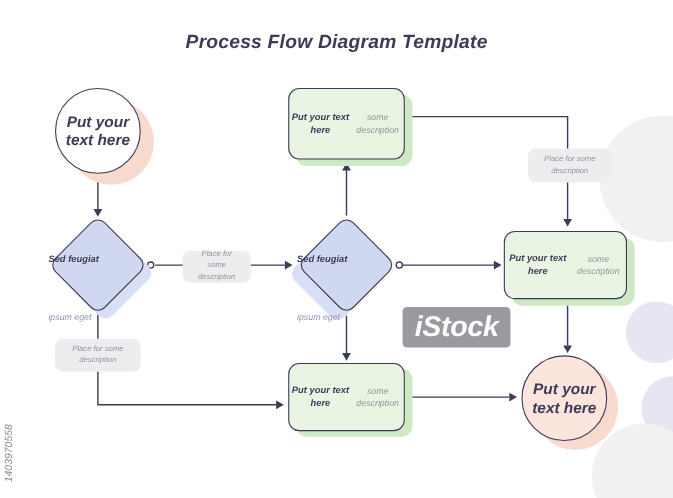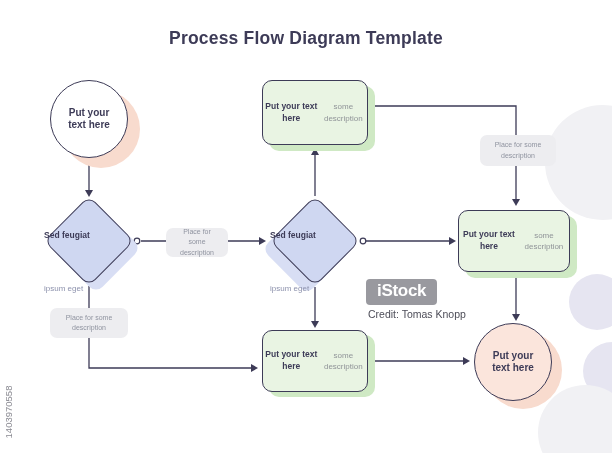--- a/index.html
+++ b/index.html
@@ -1,37 +1,37 @@
 <!DOCTYPE html>
 <html style="--text-dark: #3d3b57; --text-muted: #909498; --line: #3d3b57; --diamond-fill: #cfd7f1; --diamond-shadow: #d8def4; --box-fill: #e9f4e3; --box-shadow: #cfe9c4; --circle-fill: #fbe5dc; --circle-shadow: #f8dbce; --label-fill: #ededf0;"><head>
 <meta charset="utf-8">
 <style>
   html,body{margin:0;padding:0;background:#fff;}
   .canvas{
     position:relative;width:612px;height:453px;overflow:hidden;background:#fff;
-    font-family:"Liberation Sans", sans-serif;color:var(--text-dark,#3d3b57);
+    font-family:"Liberation Sans", sans-serif;color:var(--text-dark,#3d3b57);font-style:italic;
   }
   
   .deco{position:absolute;border-radius:50%;z-index:0;}
   .deco.gray{background:#f1f1f4;}
   .deco.lav{background:#e6e5f1;}
   
   .page-title{
     position:absolute;left:0;right:0;top:28px;text-align:center;z-index:5;
     font-size:17.5px;font-weight:bold;letter-spacing:.2px;color:var(--text-dark,#3d3b57);
   }
   
   .connectors{position:absolute;left:0;top:0;z-index:1;}
   
   .circle-shadow{position:absolute;width:78px;height:78px;border-radius:50%;
     background:var(--circle-shadow,#f8dbce);z-index:2;}
   .circle-node{position:absolute;width:78px;height:78px;border-radius:50%;
     border:1.4px solid var(--line,#3d3b57);display:flex;flex-direction:column;
     align-items:center;justify-content:center;z-index:3;box-sizing:border-box;
-    font-size:10px;font-weight:bold;line-height:1.25;text-align:center;}
+    font-size:14px;font-weight:bold;line-height:1.25;text-align:center;}
   .circle-node.start{background:#ffffff;}
   .circle-node.end{background:var(--circle-fill,#fbe5dc);}
   
   .diamond-shadow{position:absolute;width:64px;height:64px;border-radius:9px;
     background:var(--diamond-shadow,#d8def4);transform:rotate(45deg);z-index:2;}
   .diamond{position:absolute;width:64px;height:64px;border-radius:9px;
     background:var(--diamond-fill,#cfd7f1);border:1.4px solid var(--line,#3d3b57);
     transform:rotate(45deg);z-index:3;box-sizing:border-box;}
   .diamond-label{position:absolute;width:90px;text-align:left;z-index:4;line-height:10px;}
   .diamond-label .t{font-size:8.5px;font-weight:bold;color:var(--text-dark,#3d3b57);}
@@ -44,21 +44,21 @@
     text-align:center;line-height:1.4;}
   .gbox .t{font-size:8.5px;font-weight:bold;color:var(--text-dark,#3d3b57);}
   .gbox .s{font-size:8px;color:var(--text-muted,#909498);text-align:center;}
   
   .pill{position:absolute;background:var(--label-fill,#ededf0);border-radius:7px;
     color:#9094a0;font-size:7px;line-height:1.45;display:flex;align-items:center;
     justify-content:center;text-align:center;z-index:4;padding:2px 8px;box-sizing:border-box;}
   
   .wm{position:absolute;left:366px;top:279px;z-index:6;}
   .wm-brand{display:inline-block;background:rgba(70,70,80,.55);color:#fff;
-    font-weight:bold;font-size:17px;padding:2px 11px 4px;border-radius:4px;letter-spacing:-.3px;}
+    font-weight:bold;font-size:26px;padding:2px 11px 4px;border-radius:4px;letter-spacing:-.3px;}
   .wm-credit{margin-top:3px;font-size:10.5px;color:#4d4d58;}
   .wm-credit span{background:rgba(255,255,255,.55);padding:0 2px;}
   
   .img-id{position:absolute;left:-30px;top:405px;width:80px;height:14px;
     transform:rotate(-90deg);font-size:9.5px;color:#8a8a92;text-align:center;z-index:6;}
 </style>
 </head>
 <body>
 
 <div class="canvas">
@@ -144,18 +144,17 @@
     <div>Put your</div>
     <div>text here</div>
   </div>
 
   <div class="pill" style="left:166px;top:228px;width:62px;height:29px;">Place for some description</div>
   <div class="pill" style="left:480px;top:135px;width:76px;height:31px;">Place for some description</div>
   <div class="pill" style="left:50px;top:308px;width:78px;height:30px;">Place for some description</div>
 
   <div class="wm">
     <div class="wm-brand">iStock</div>
-    <div class="wm-credit"><span>Credit: Tomas Knopp</span></div>
   </div>
 
   <div class="img-id">1403970558</div>
 
 </div>
 
 </body></html>

